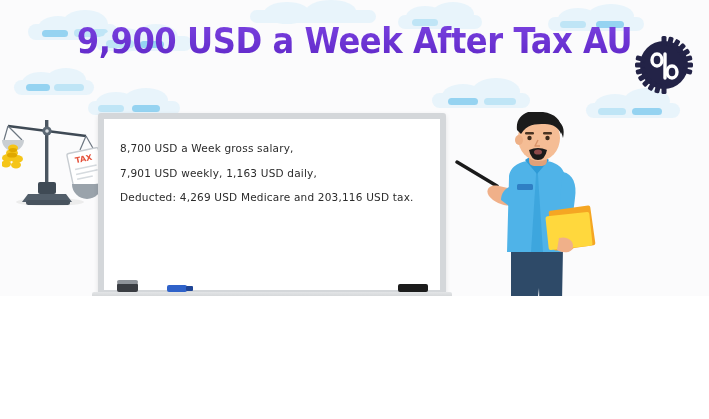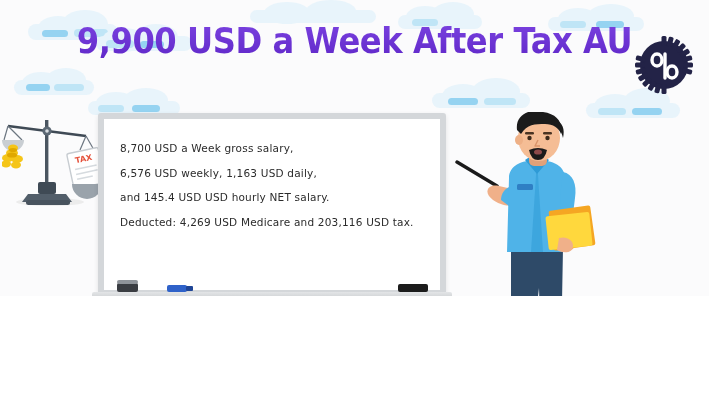--- a/index.html
+++ b/index.html
@@ -354,22 +354,21 @@
           <line x1="73" y1="65" x2="89" y2="65"></line>
         </g>
       </g>
       <path d="M70 72 h30 a15 15 0 0 1 -30 0 z" fill="#9aa3ab"></path>
     </svg>
   </div>
 
   <div id="whiteboard">
     <div id="board-text">
       <div class="bline">8,700 USD a Week gross salary,</div>
-      <div class="bline">6,576 USD weekly, 1,163 USD daily,</div>
-      <div class="bline">and 145.4 USD USD hourly NET salary.</div>
+      <div class="bline">7,901 USD weekly, 1,163 USD daily,</div>
       <div class="bline">Deducted: 4,269 USD Medicare and 203,116 USD tax.</div>
     </div>
   </div>
 
   <div id="tray"></div>
   <div id="eraser"></div>
   <div id="marker"></div>
   <div id="marker-cap"></div>
   <div id="black-marker"></div>
 

